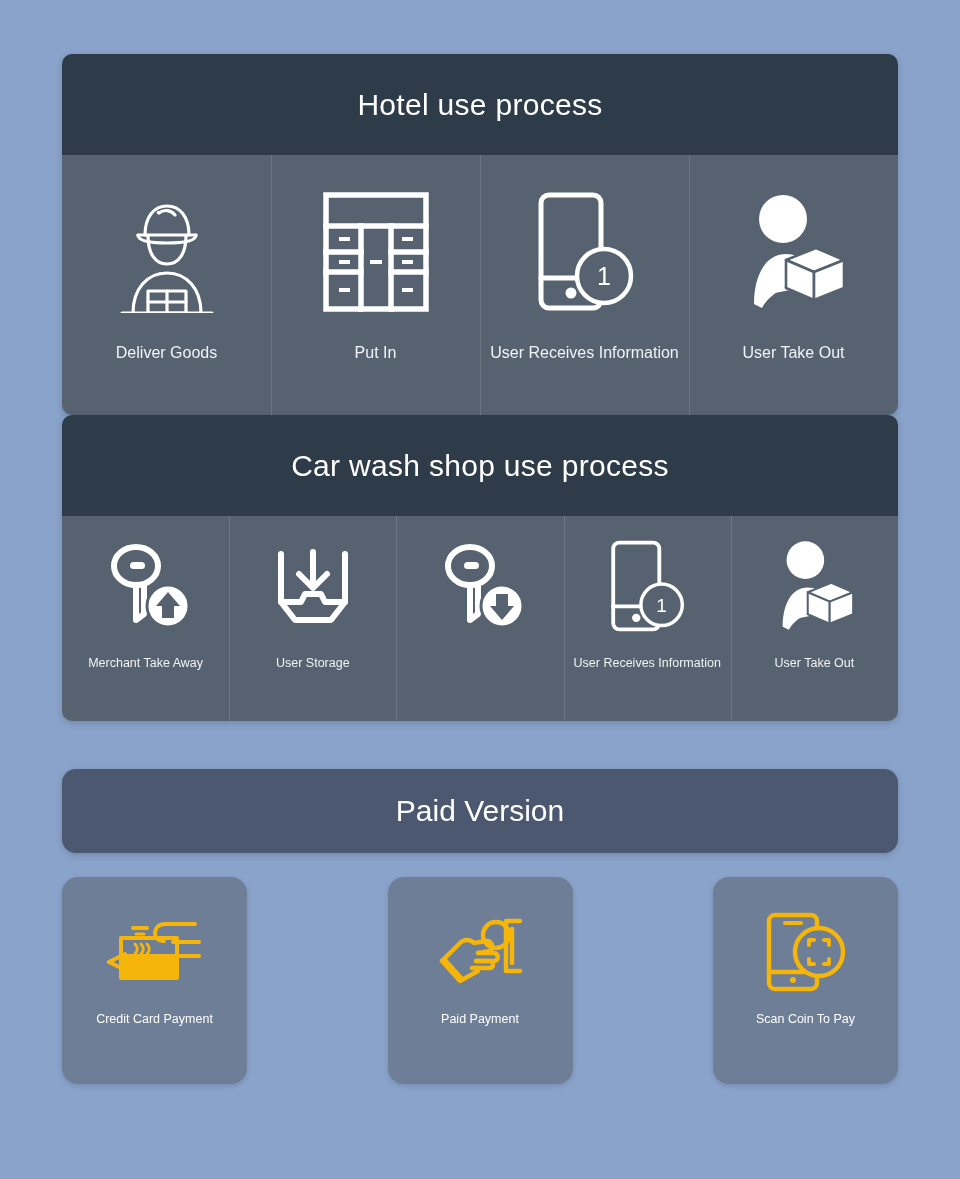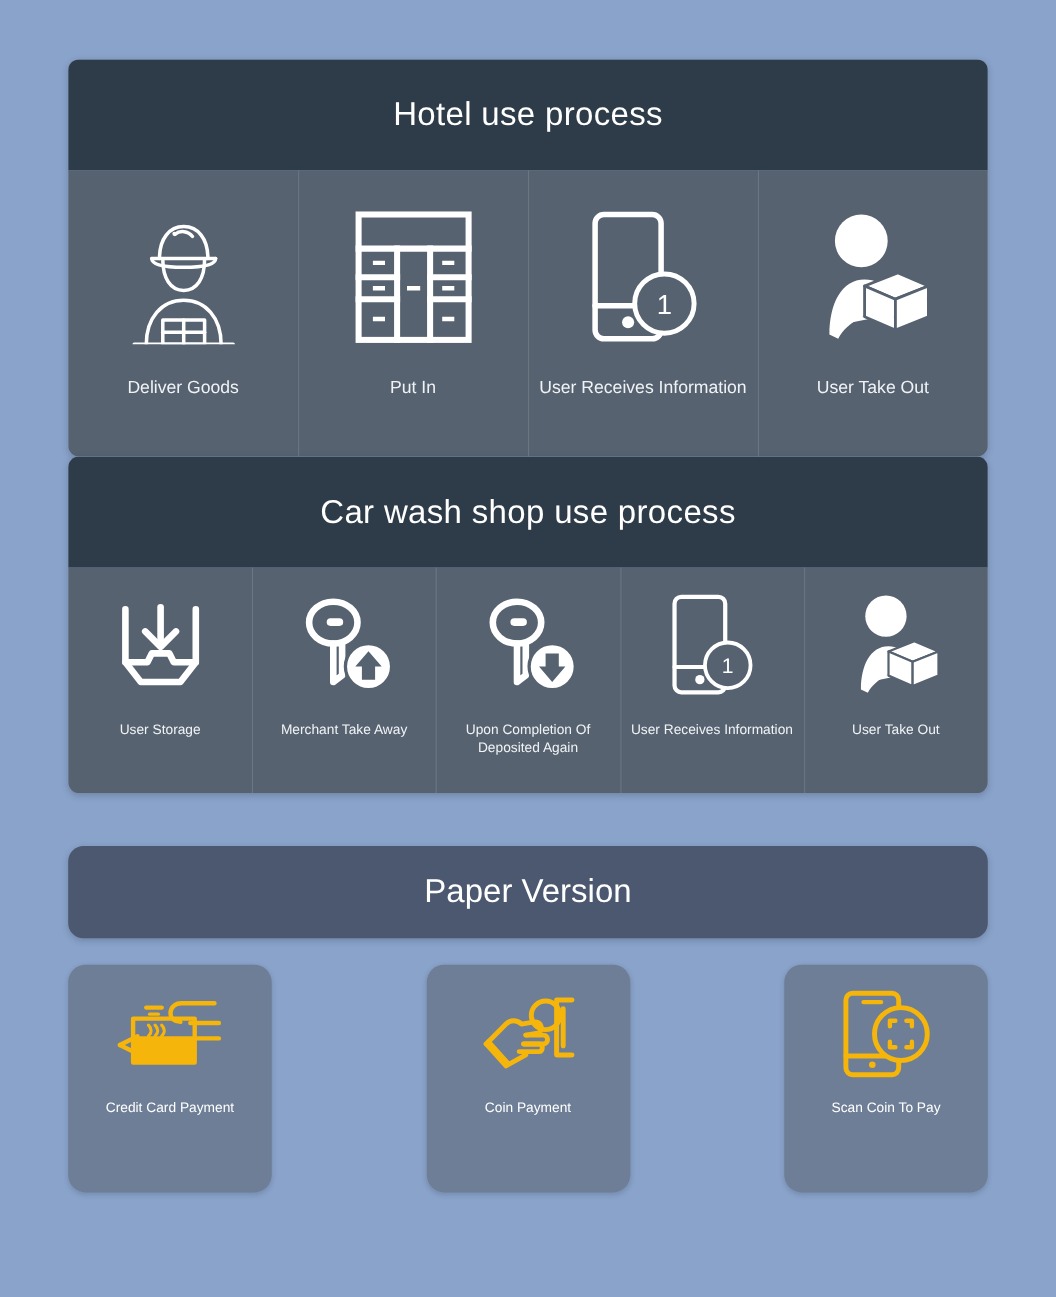--- a/index.html
+++ b/index.html
@@ -110,21 +110,21 @@
   }
   .pay-card {
     width: 185px;
     height: 207px;
     border-radius: 16px;
     background: #6d7e96;
     display: flex;
     flex-direction: column;
     align-items: center;
     justify-content: flex-start;
-    padding-top: 20px;
+    padding-top: 32px;
     box-sizing: border-box;
     box-shadow: 0 2px 5px rgba(40,55,75,0.20);
   }
   .pay-icon {
     height: 86px;
     display: flex;
     align-items: center;
     justify-content: center;
   }
   .pay-label {
@@ -232,58 +232,57 @@
 
     </div>
   </div>
 
   <div class="panel" id="panel-carwash">
     <div class="panel-header">Car wash shop use process</div>
     <div class="panel-body">
 
       <div class="step">
         <div class="step-icon">
-          <svg width="92" height="92" viewBox="0 0 92 92" fill="none" stroke="#ffffff" stroke-width="6" stroke-linecap="round" stroke-linejoin="round">
-            <path d="M14 14 L14 62 L28 80 L64 80 L78 62 L78 14"></path>
-            <path d="M14 62 L34 62 L38 54 L54 54 L58 62 L78 62"></path>
-            <path d="M46 12 L46 46"></path>
-            <path d="M32 34 L46 48 L60 34"></path>
-          </svg>
-        </div>
-        <div class="step-label">User Storage</div>
-      </div>
-
-      <div class="step">
-        <div class="step-icon">
           <svg width="92" height="92" viewBox="0 0 92 92" fill="none">
             <g stroke="#ffffff" stroke-width="6" stroke-linecap="round" stroke-linejoin="round" fill="none">
               <ellipse cx="36" cy="26" rx="22" ry="19"></ellipse>
               <path d="M36 45 L36 80 L44 74 L44 45"></path>
             </g>
             <rect x="30" y="22" width="15" height="7" rx="3.5" fill="#ffffff"></rect>
             <circle cx="68" cy="66" r="21" fill="#ffffff" stroke="#566270" stroke-width="3"></circle>
             <path d="M68 52 L80 66 L74 66 L74 78 L62 78 L62 66 L56 66 Z" fill="#566270"></path>
           </svg>
         </div>
         <div class="step-label">Merchant Take Away</div>
       </div>
 
       <div class="step">
         <div class="step-icon">
+          <svg width="92" height="92" viewBox="0 0 92 92" fill="none" stroke="#ffffff" stroke-width="6" stroke-linecap="round" stroke-linejoin="round">
+            <path d="M14 14 L14 62 L28 80 L64 80 L78 62 L78 14"></path>
+            <path d="M14 62 L34 62 L38 54 L54 54 L58 62 L78 62"></path>
+            <path d="M46 12 L46 46"></path>
+            <path d="M32 34 L46 48 L60 34"></path>
+          </svg>
+        </div>
+        <div class="step-label">User Storage</div>
+      </div>
+
+      <div class="step">
+        <div class="step-icon">
           <svg width="92" height="92" viewBox="0 0 92 92" fill="none">
             <g stroke="#ffffff" stroke-width="6" stroke-linecap="round" stroke-linejoin="round" fill="none">
               <ellipse cx="36" cy="26" rx="22" ry="19"></ellipse>
               <path d="M36 45 L36 80 L44 74 L44 45"></path>
             </g>
             <rect x="30" y="22" width="15" height="7" rx="3.5" fill="#ffffff"></rect>
             <circle cx="68" cy="66" r="21" fill="#ffffff" stroke="#566270" stroke-width="3"></circle>
             <path d="M68 80 L56 66 L62 66 L62 54 L74 54 L74 66 L80 66 Z" fill="#566270"></path>
           </svg>
         </div>
-        <div class="step-label">Upon Completion Of Deposited Again</div>
       </div>
 
       <div class="step">
         <div class="step-icon">
           <svg width="80" height="96" viewBox="0 0 100 125" fill="none" stroke="#ffffff" stroke-width="5" stroke-linecap="round" stroke-linejoin="round">
             <rect x="6" y="6" width="60" height="113" rx="8"></rect>
             <path d="M6 89 L66 89"></path>
             <circle cx="36" cy="104" r="5.5" fill="#ffffff" stroke="none"></circle>
             <circle cx="69" cy="87" r="27" fill="#566270" stroke="#ffffff" stroke-width="4.5"></circle>
             <text x="69" y="96" font-family="Liberation Sans, sans-serif" font-size="25" fill="#ffffff" stroke="none" text-anchor="middle">1</text>
@@ -302,21 +301,21 @@
             <path d="M48 68 L48 96 L76 108 L76 80 Z" fill="#ffffff" stroke="#566270" stroke-width="2.6" stroke-linejoin="round"></path>
             <path d="M76 80 L106 68 L106 96 L76 108 Z" fill="#ffffff" stroke="#566270" stroke-width="2.6" stroke-linejoin="round"></path>
           </svg>
         </div>
         <div class="step-label">User Take Out</div>
       </div>
 
     </div>
   </div>
 
-  <div id="paid-header">Paper Version</div>
+  <div id="paid-header">Paid Version</div>
 
   <div id="paid-row">
 
     <div class="pay-card">
       <div class="pay-icon">
         <svg width="104" height="80" viewBox="0 0 104 80" fill="none" stroke="#f5b50a" stroke-width="4" stroke-linecap="round" stroke-linejoin="round">
 
           <path d="M18 26 L74 26 L74 66 L18 66 Z"></path>
           <path d="M18 44 L74 44"></path>
           <rect x="18" y="44" width="56" height="22" fill="#f5b50a" stroke="none"></rect>
@@ -347,21 +346,21 @@
 
           <circle cx="64" cy="24" r="13"></circle>
 
           <path d="M10 50 L28 32 C32 28 38 28 42 32 L54 30 C60 30 62 36 58 40 L46 42"></path>
           <path d="M46 42 L62 42 C67 42 67 50 62 50 L44 50"></path>
           <path d="M44 50 L58 50 C62 50 62 57 58 57 L40 57"></path>
           <path d="M10 50 L28 70 L46 60"></path>
           <path d="M12 48 L30 68"></path>
         </svg>
       </div>
-      <div class="pay-label">Coin Payment</div>
+      <div class="pay-label">Paid Payment</div>
     </div>
 
     <div class="pay-card">
       <div class="pay-icon">
         <svg width="86" height="84" viewBox="0 0 86 84" fill="none" stroke="#f5b50a" stroke-width="4.5" stroke-linecap="round" stroke-linejoin="round">
           <rect x="6" y="5" width="48" height="74" rx="6"></rect>
           <path d="M6 62 L54 62"></path>
           <path d="M22 13 L38 13" stroke-width="4"></path>
           <circle cx="30" cy="70" r="3" fill="#f5b50a" stroke="none"></circle>
           <circle cx="56" cy="42" r="24" fill="#6d7e96" stroke="#f5b50a" stroke-width="4.5"></circle>

